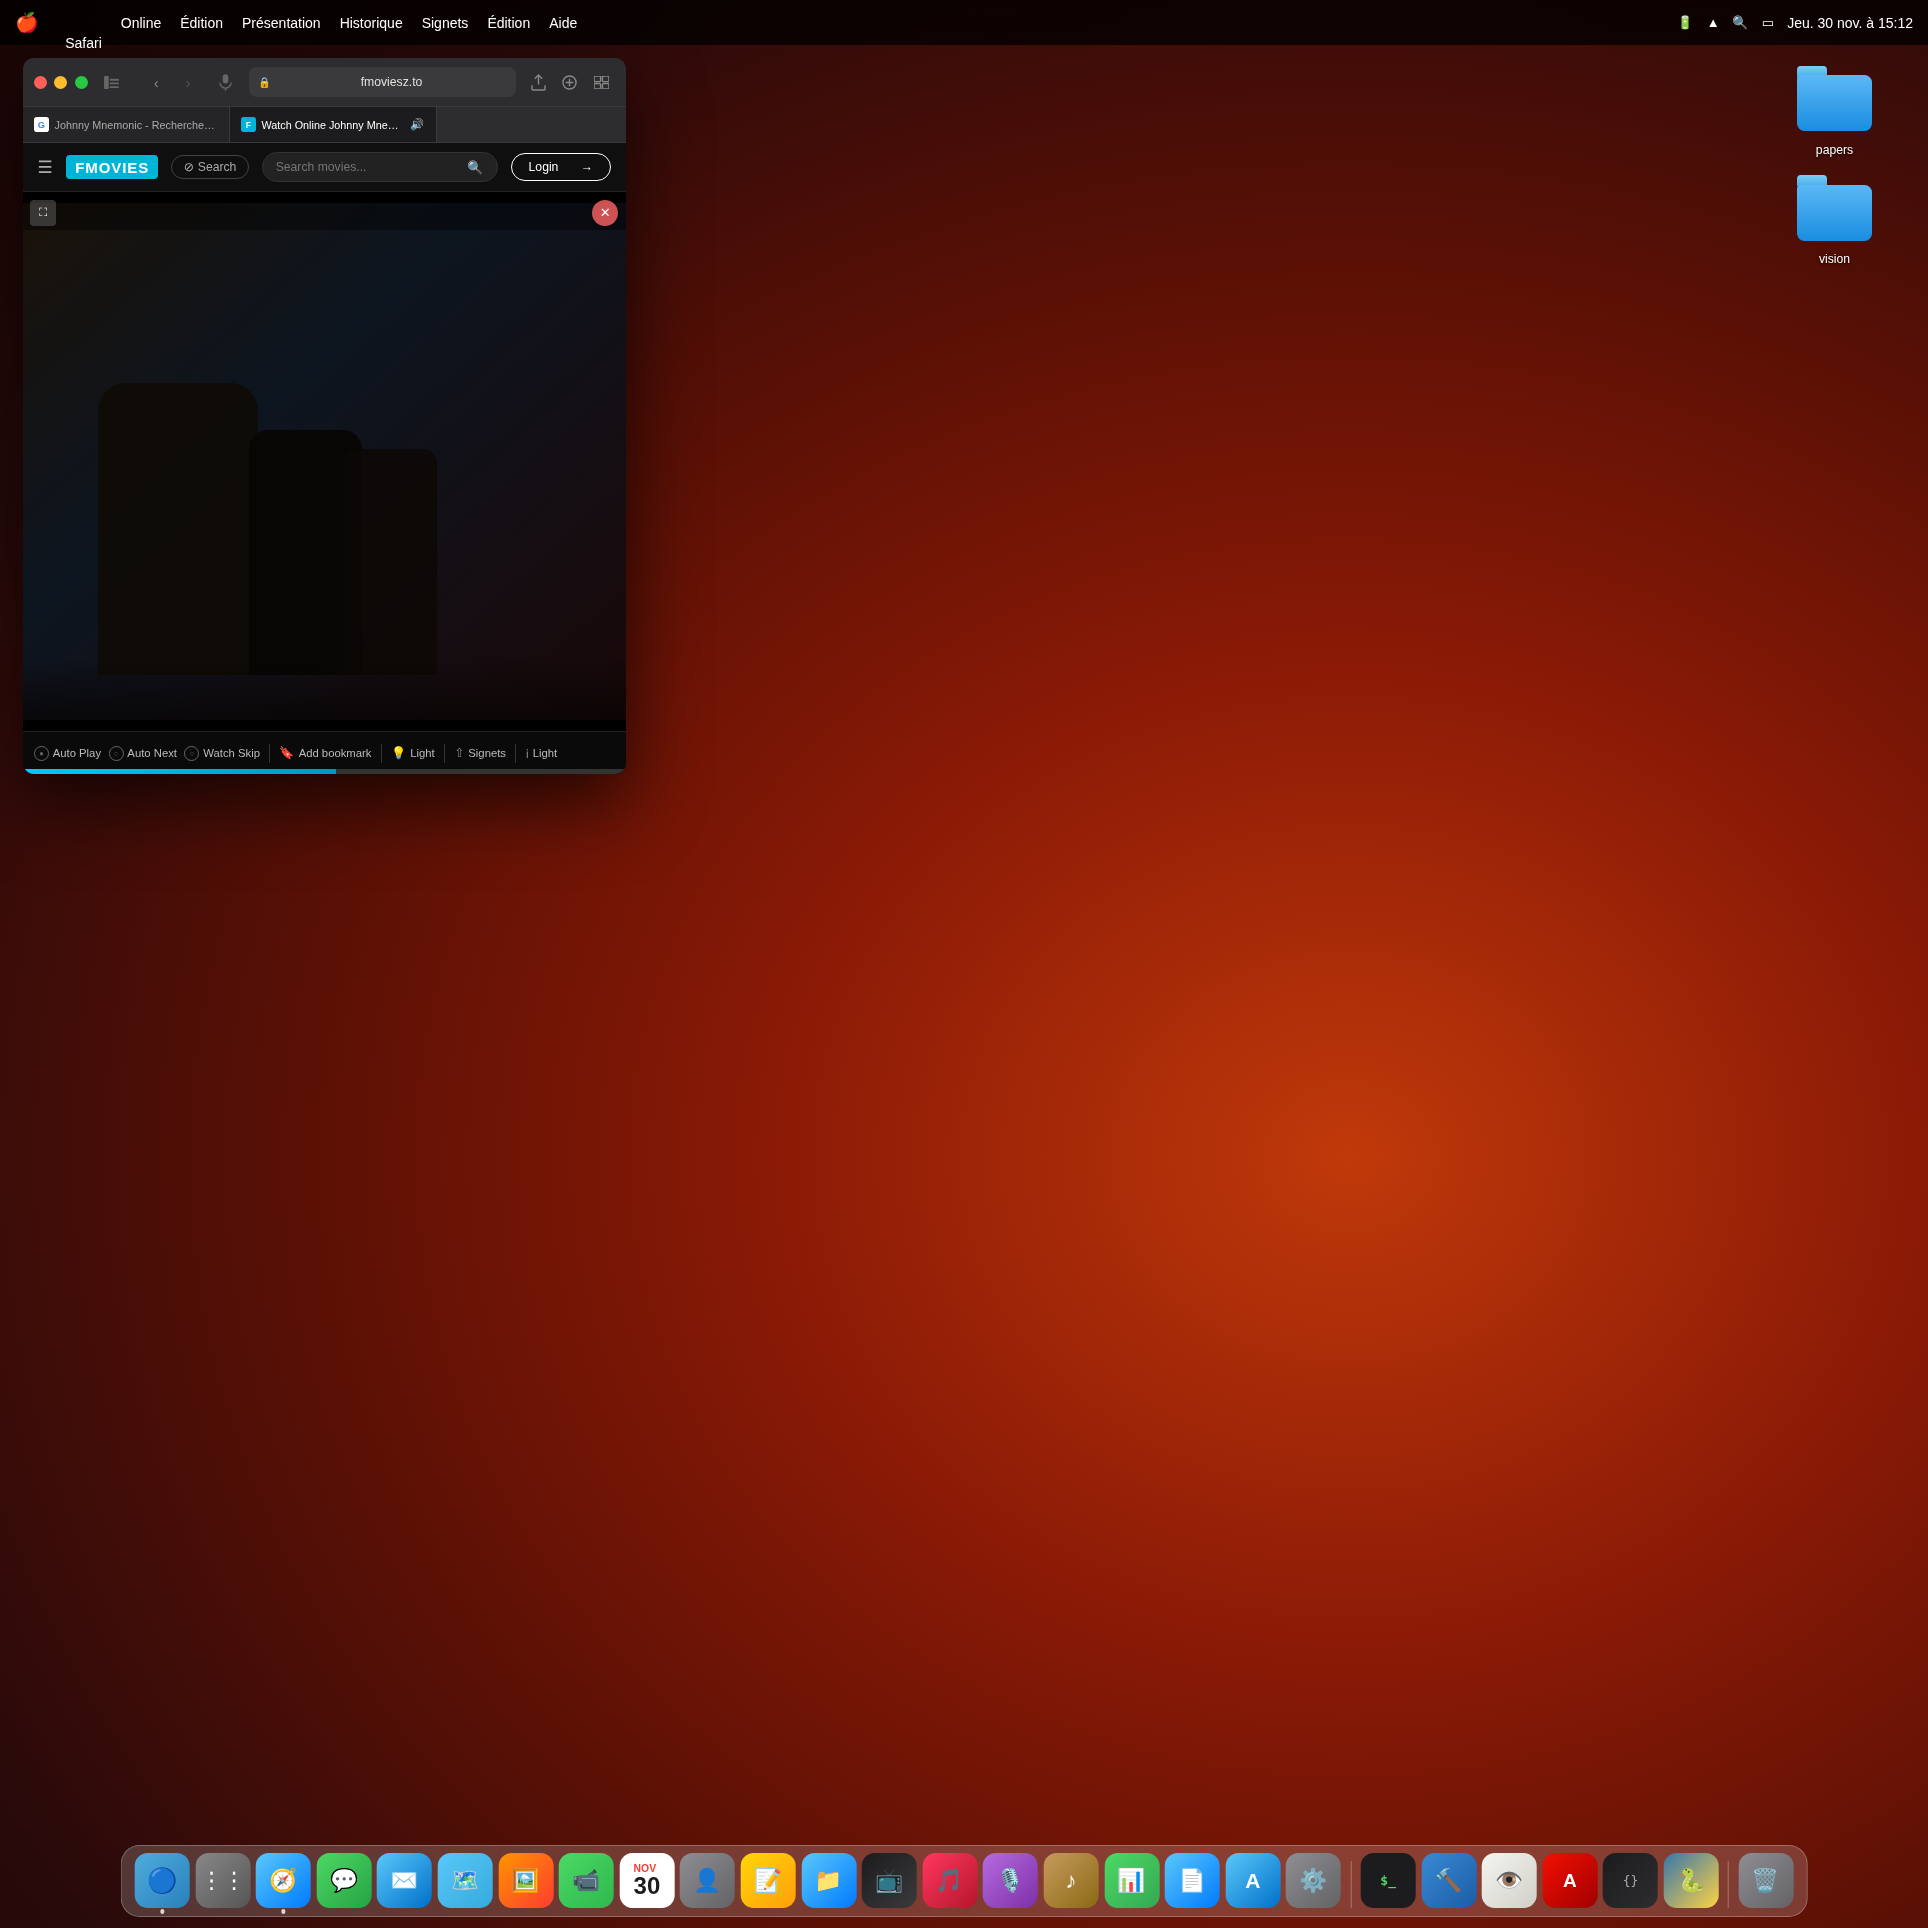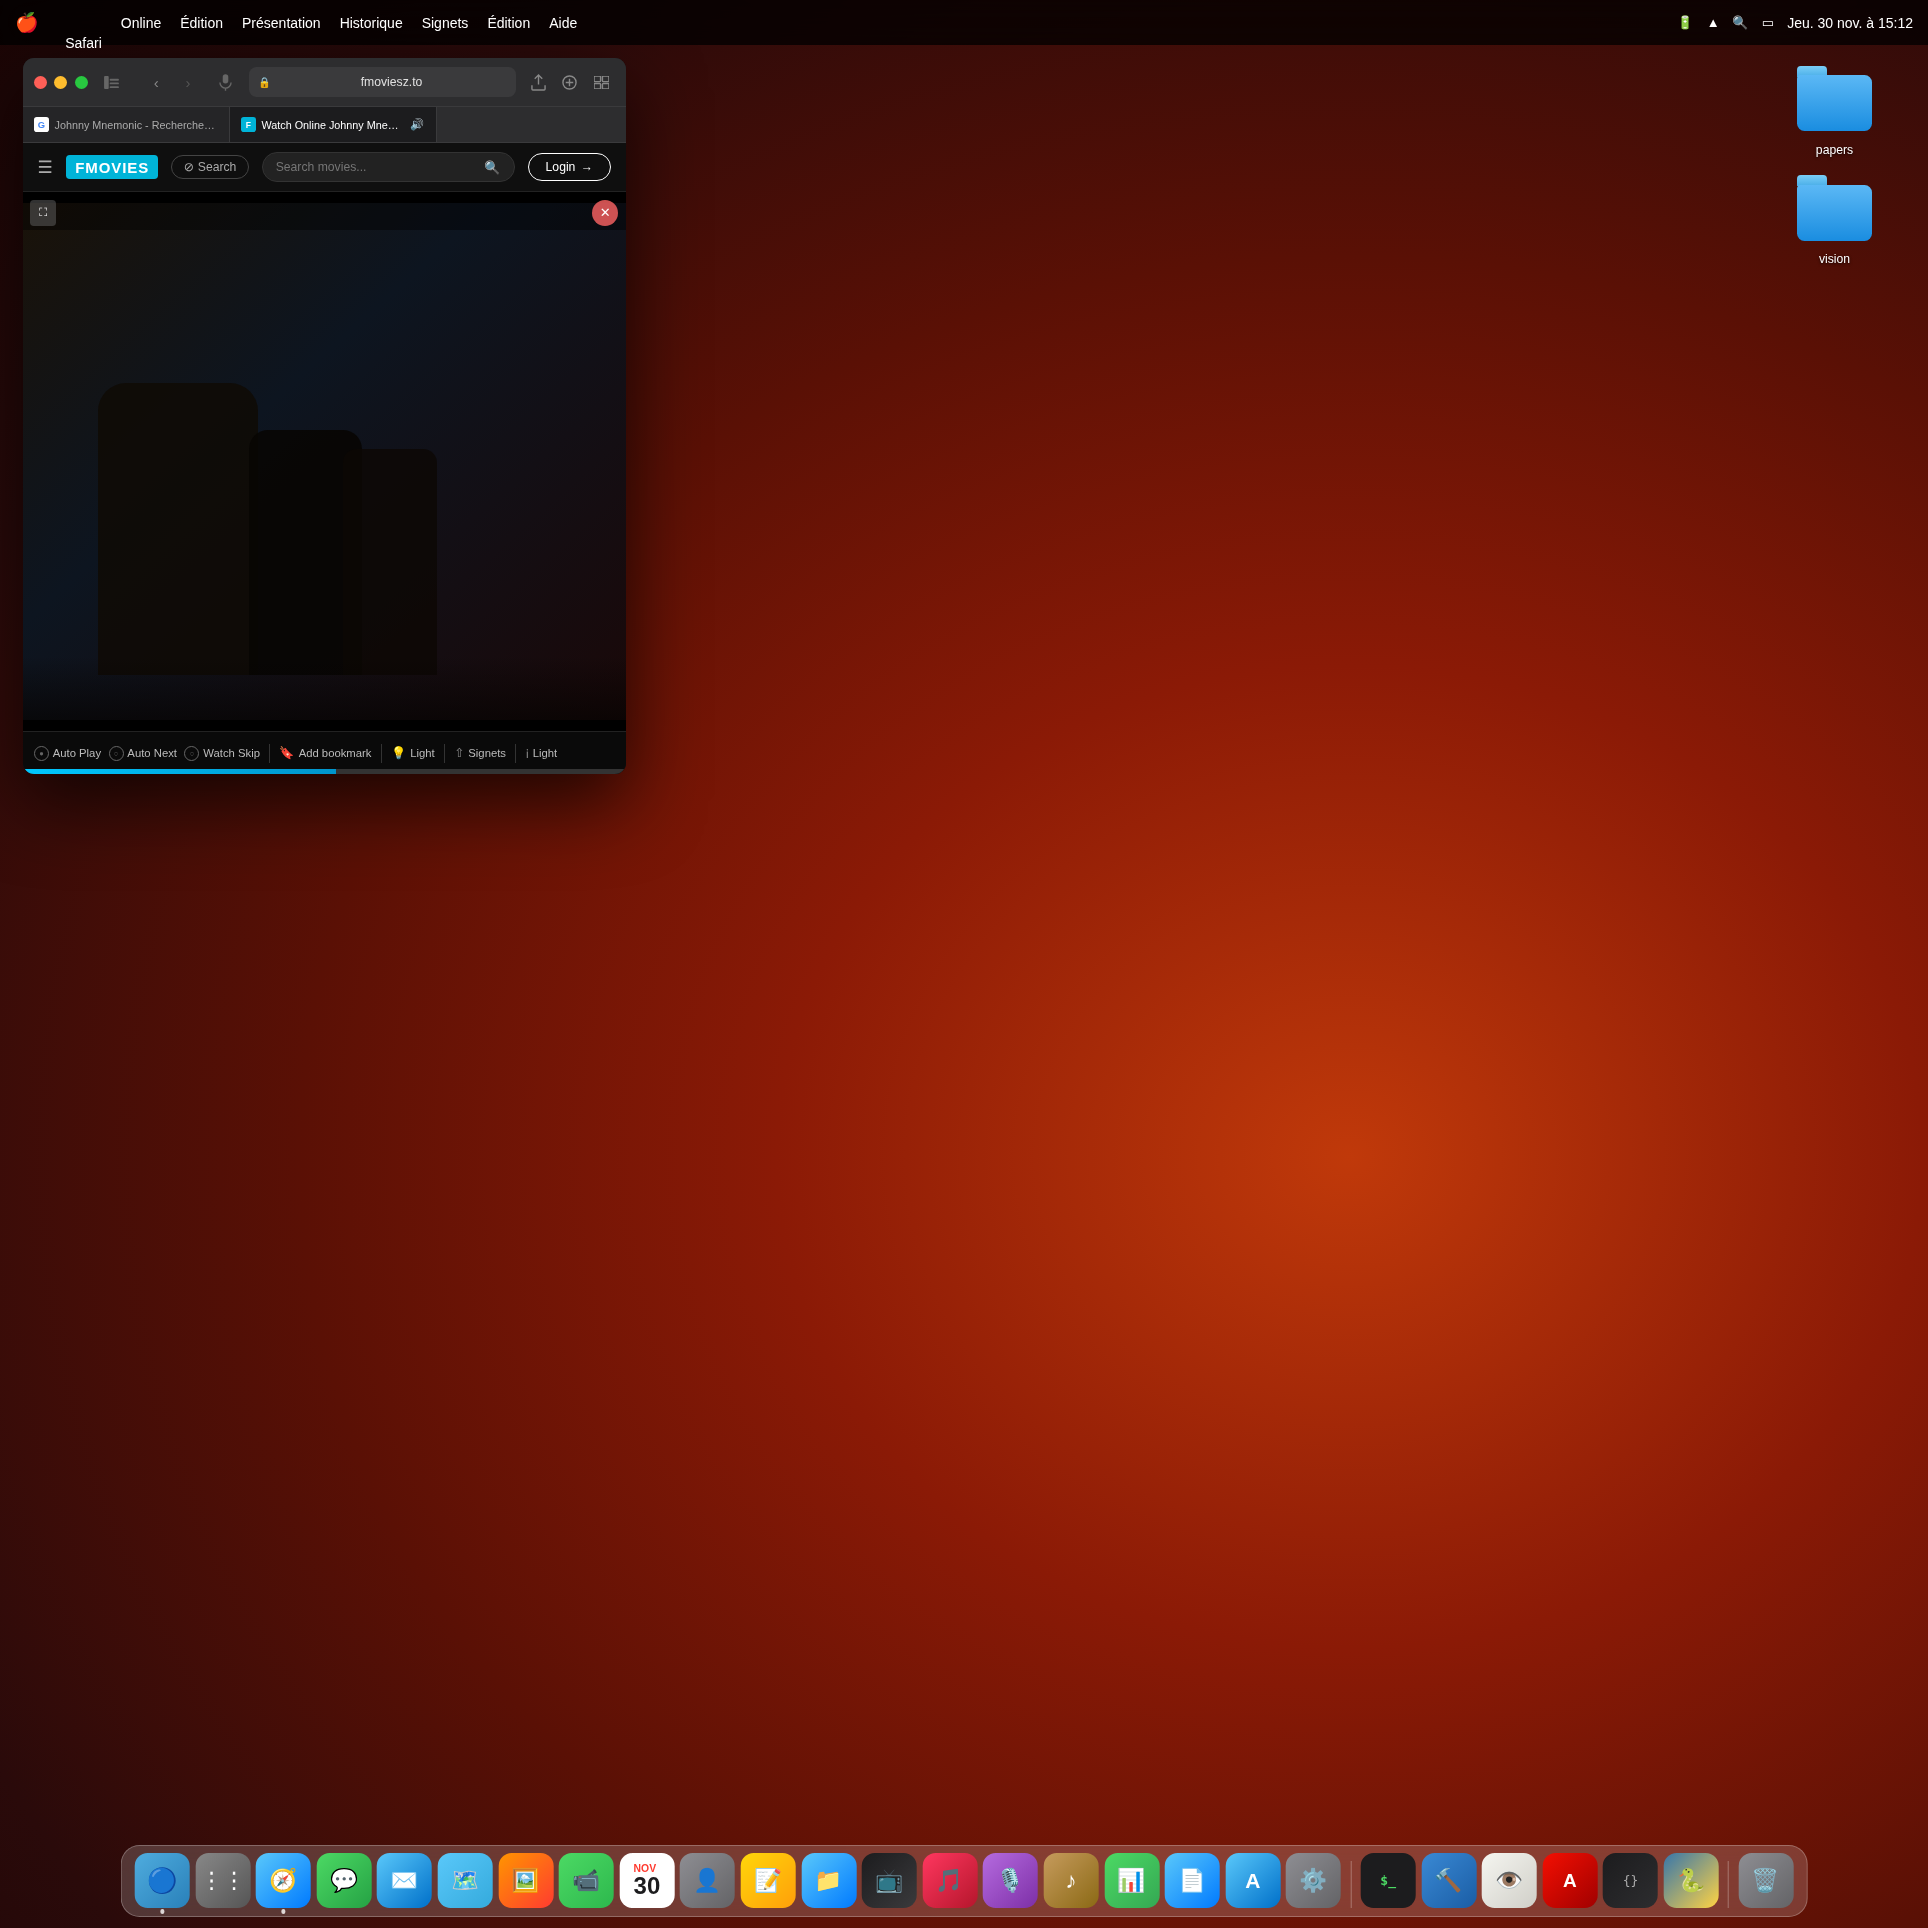--- a/index.html
+++ b/index.html
@@ -377,21 +377,21 @@
     }
     .fmovies-login-btn {
       border: 0.9px solid #fff;
       border-radius: 19px;
       padding: 5.6px 17px;
       color: #fff;
       font-size: 12.2px;
       cursor: pointer;
       display: flex;
       align-items: center;
-      gap: 5px;
+      gap: 22px;
     }
 
     
     .video-player-container {
       flex: 1;
       position: relative;
       background: #000;
       overflow: hidden;
     }
     .video-scene {

